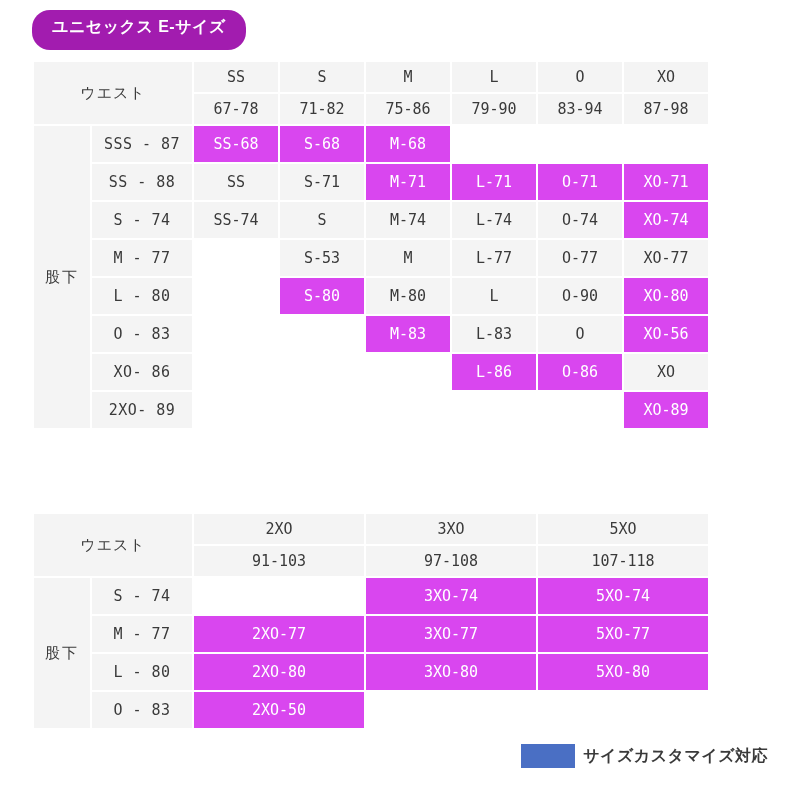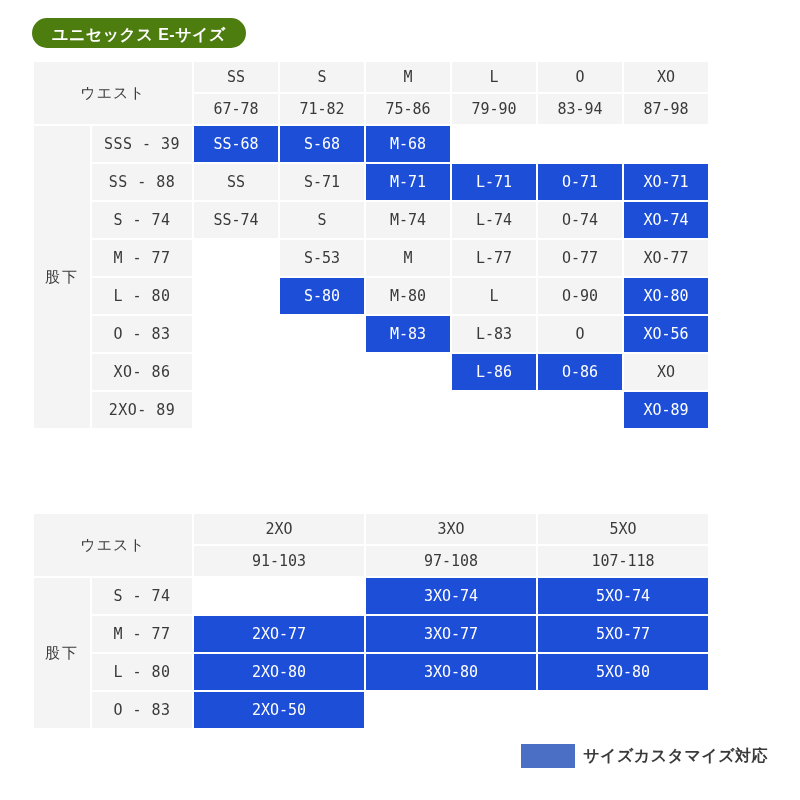--- a/index.html
+++ b/index.html
@@ -17,27 +17,27 @@
   .page {
     position: relative;
     width: 800px;
     height: 800px;
     box-sizing: border-box;
   }
   
   .title-badge {
     position: absolute;
     left: 32px;
-    top: 18px;
-    background: #4d7c0f;
+    top: 10px;
+    background: #a21caf;
     color: #ffffff;
     font-size: 16px;
     font-weight: bold;
     letter-spacing: 0.5px;
-    padding: 7px 20px 2px 20px;
+    padding: 7px 20px 12px 20px;
     border-radius: 18px;
     white-space: nowrap;
   }
   
   .table-wrap {
     position: absolute;
     left: 32px;
   }
   table.size-table {
     border-collapse: collapse;
@@ -83,21 +83,21 @@
   }
   .row-label {
     font-size: 15px;
     color: #3a3a3a;
     letter-spacing: 0.5px;
   }
   .cell {
     height: 36px;
   }
   .cell.hl {
-    background: #1d4ed8;
+    background: #d946ef;
     color: #ffffff;
   }
   .cell.empty {
     background: #ffffff;
   }
   
   .t1 .c-side { width: 58px; }
   .t1 .c-rowlbl { width: 102px; }
   .t1 .c-data { width: 86px; }
   
@@ -158,21 +158,21 @@
           <tr>
             <td class="hdr-range">67-78</td>
             <td class="hdr-range">71-82</td>
             <td class="hdr-range">75-86</td>
             <td class="hdr-range">79-90</td>
             <td class="hdr-range">83-94</td>
             <td class="hdr-range">87-98</td>
           </tr>
           <tr>
             <td rowspan="8" class="side-label">股下</td>
-            <td class="row-label">SSS - 39</td>
+            <td class="row-label">SSS - 87</td>
             <td class="cell hl">SS-68</td>
             <td class="cell hl">S-68</td>
             <td class="cell hl">M-68</td>
             <td class="cell empty"></td>
             <td class="cell empty"></td>
             <td class="cell empty"></td>
           </tr>
           <tr>
             <td class="row-label">SS - 88</td>
             <td class="cell">SS</td>

